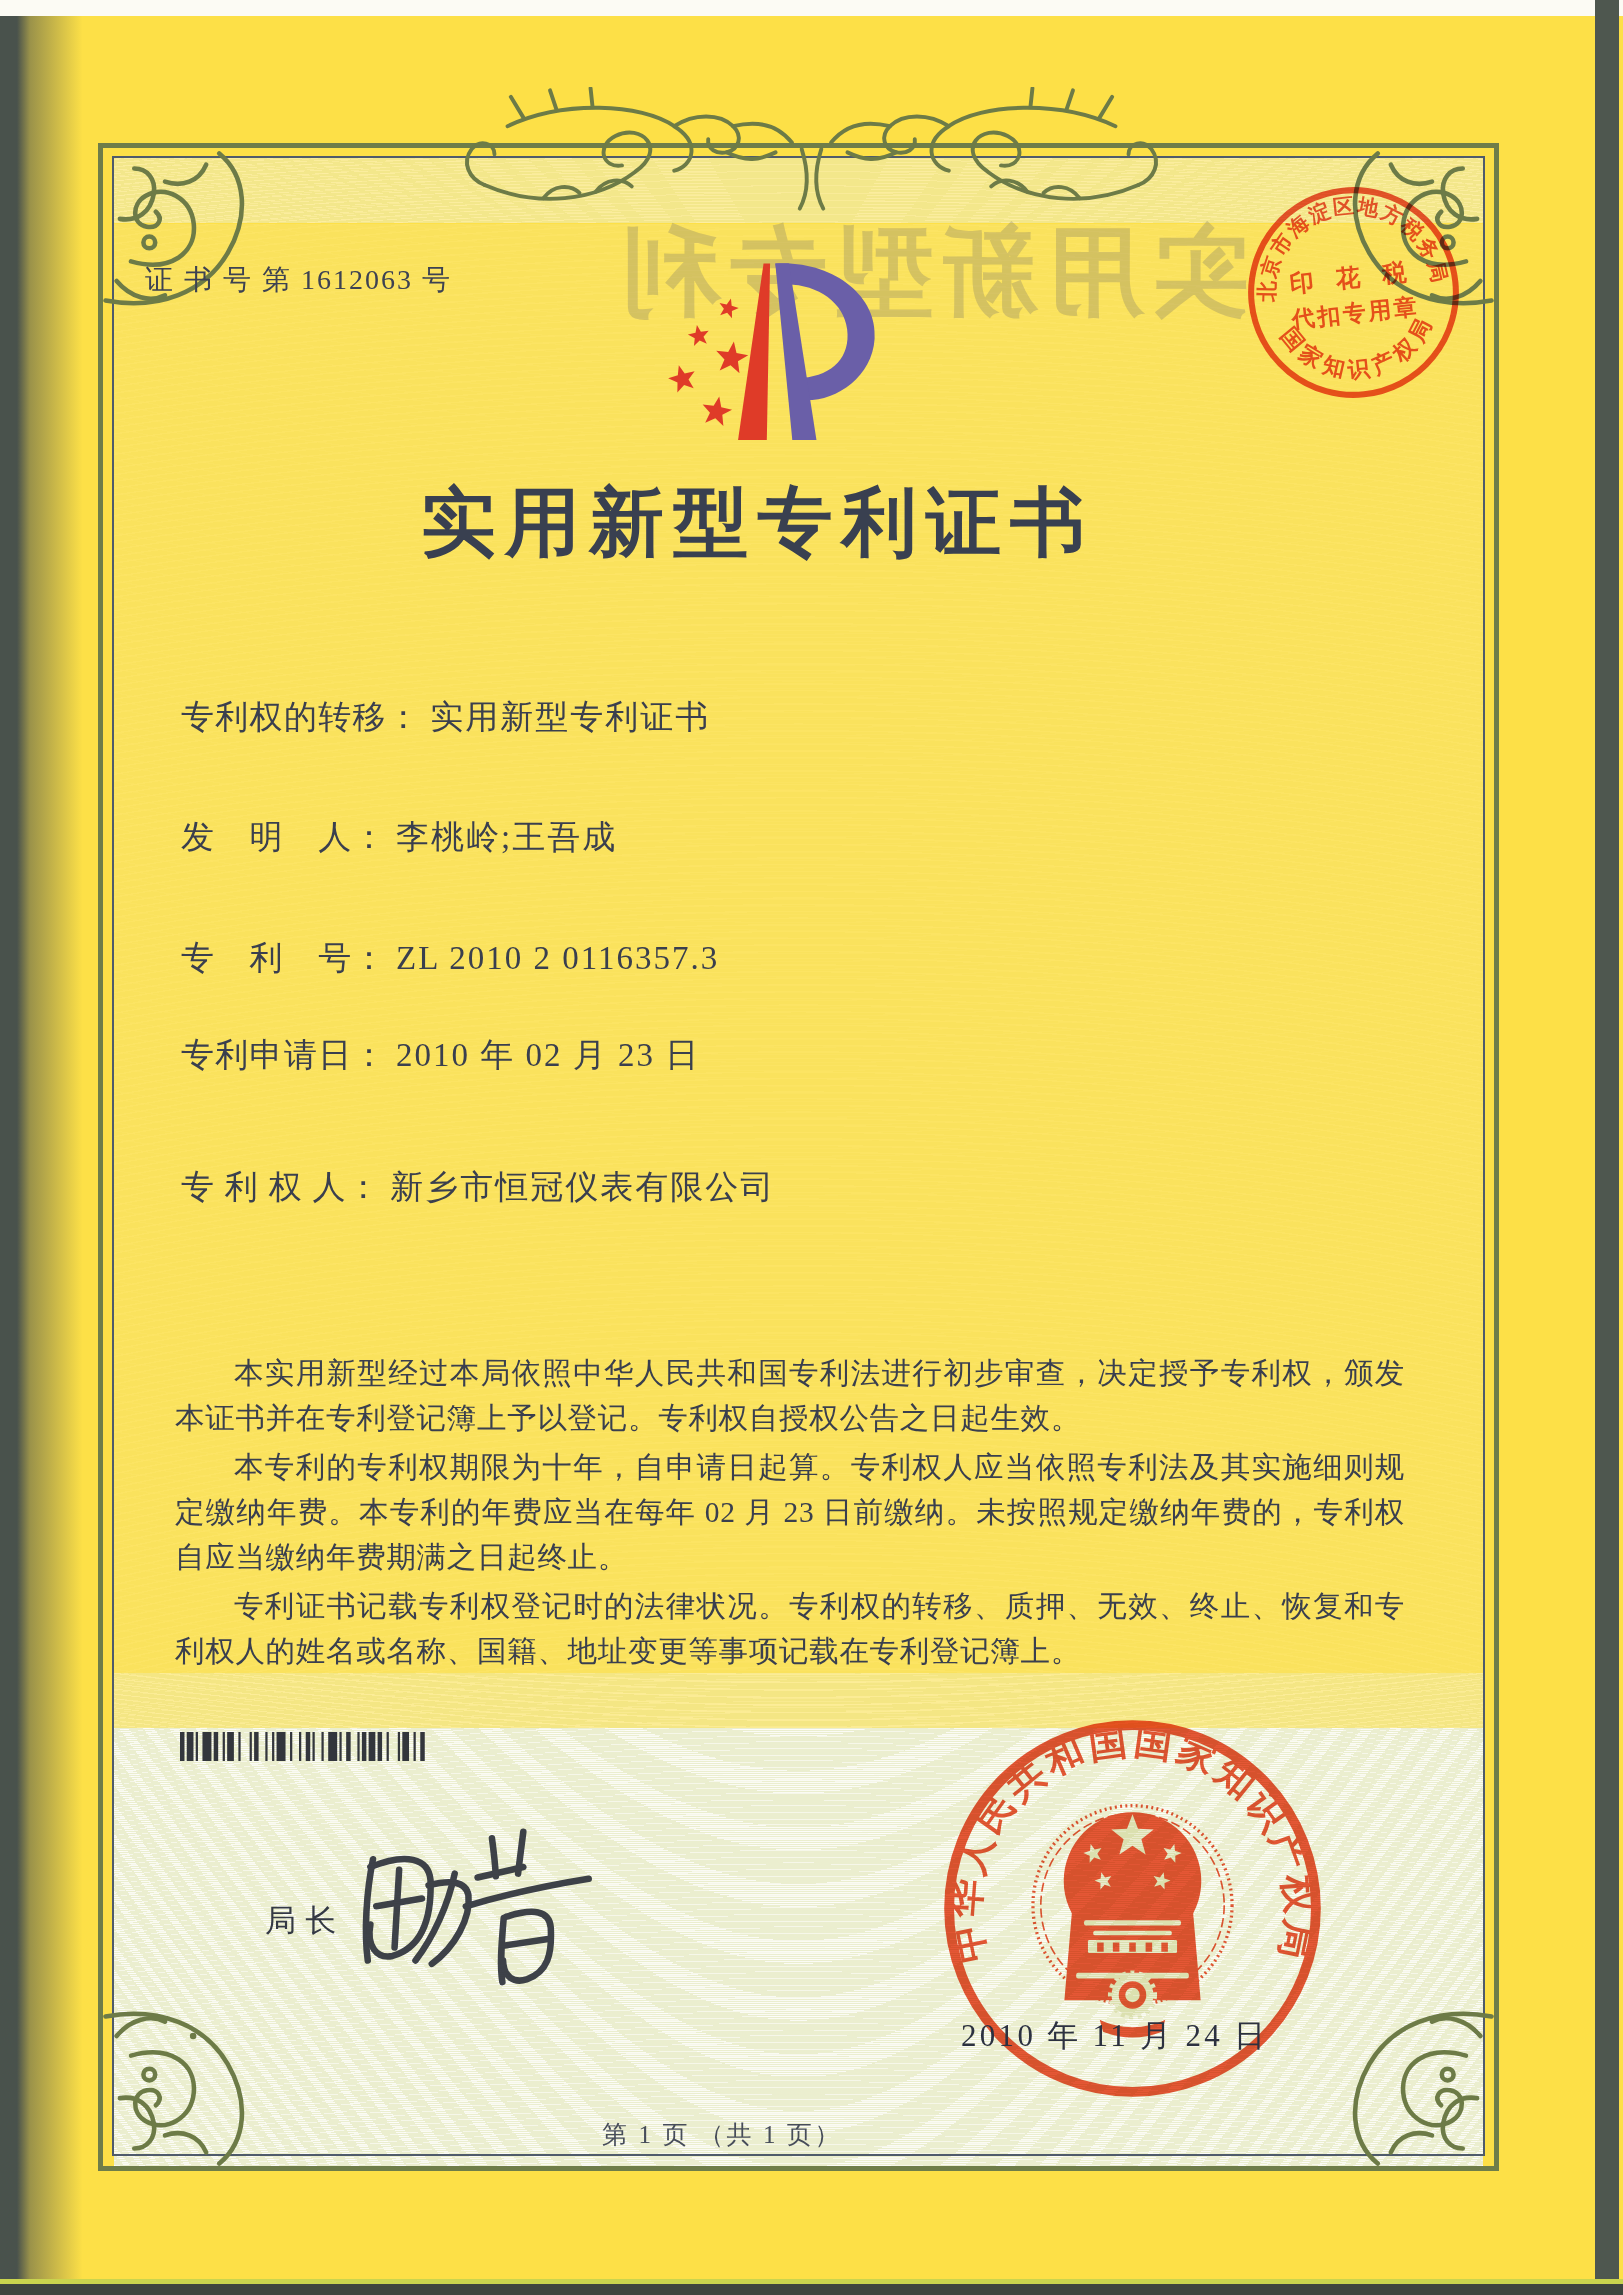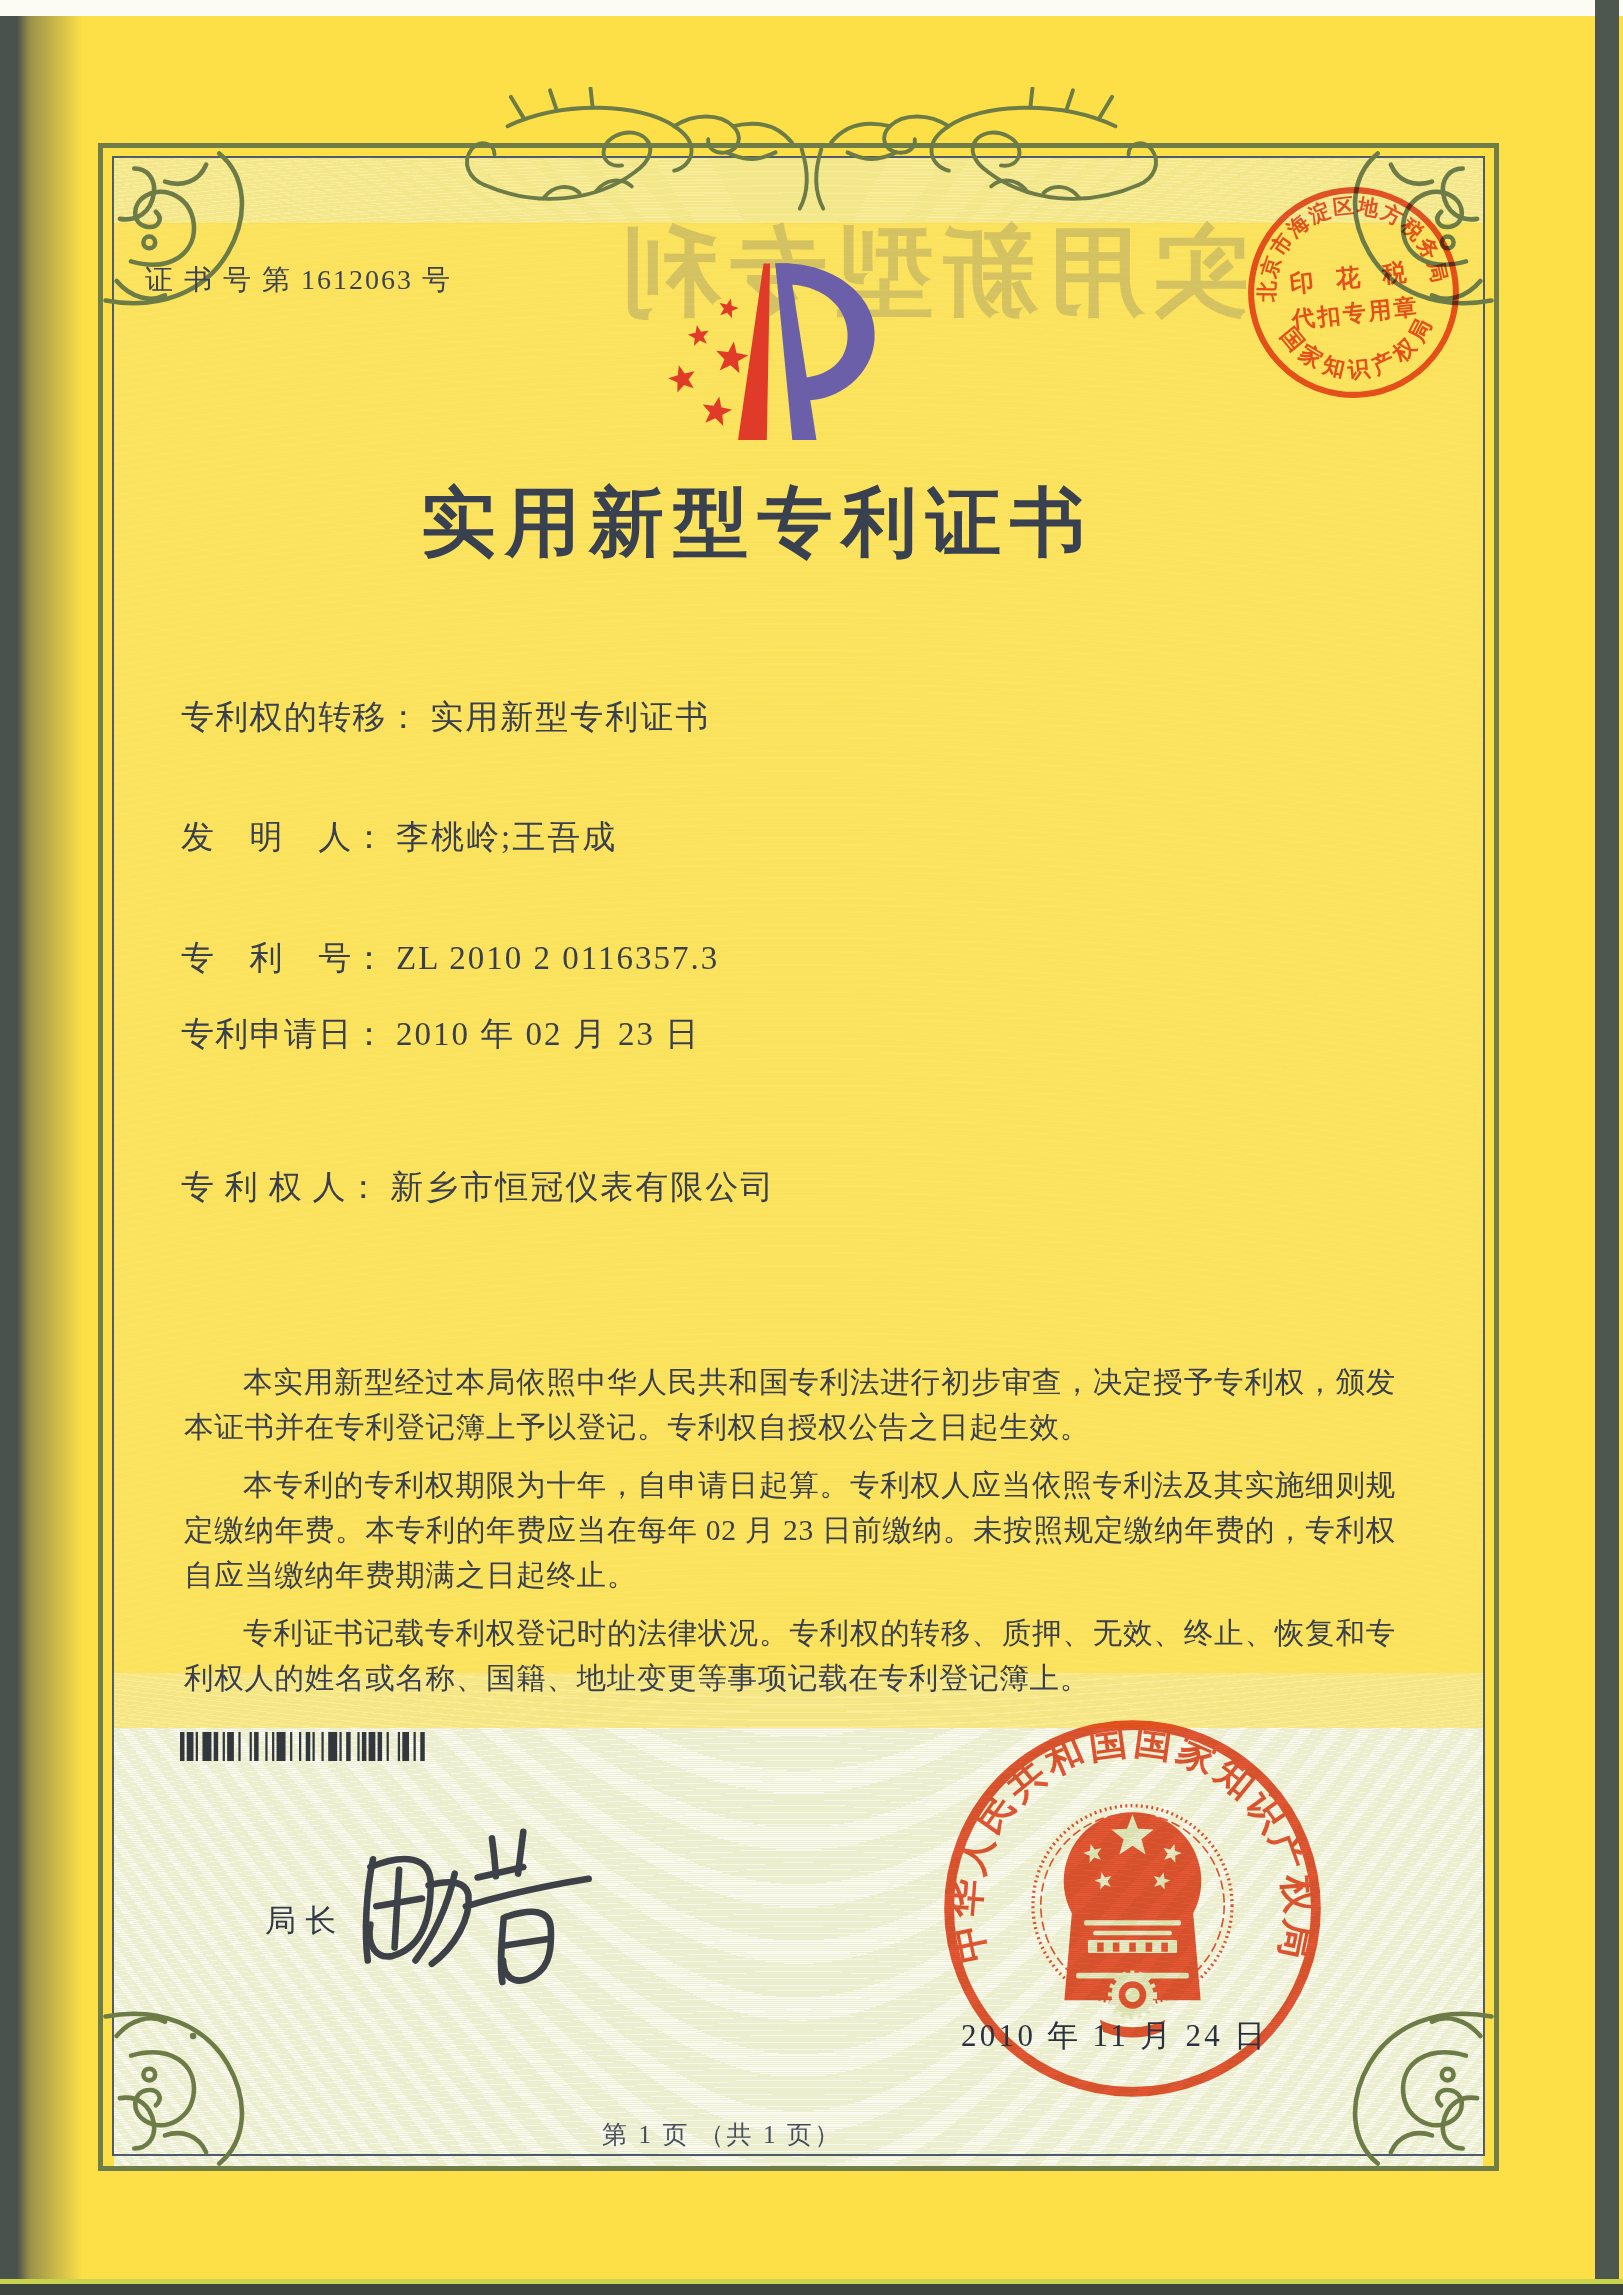--- a/index.html
+++ b/index.html
@@ -46,21 +46,21 @@
 
   .page-title{position:absolute;left:98px;top:473px;width:1401px;text-align:center;z-index:4;
     font-size:75px;font-weight:700;letter-spacing:9.2px;color:#394050;
     transform:translateX(-41px);white-space:nowrap;}
   .field-row{position:absolute;left:181px;white-space:nowrap;font-size:33px;color:#3a3f4e;z-index:4;}
   .field-row .lab{letter-spacing:1.3px;}
   .field-row .val{margin-left:9.2px;letter-spacing:2px;}
 
   .body-text{position:absolute;left:171px;top:1347px;width:1238px;z-index:4;
     font-size:29.5px;line-height:45px;text-align:justify;color:#3a3f4e;}
-  .body-text p{margin:13px;text-indent:2em;letter-spacing:0.7px;}
+  .body-text p{margin:4px;text-indent:2em;letter-spacing:0.7px;}
 
   .barcode{position:absolute;left:180px;top:1732px;width:247px;height:29px;z-index:4;}
 
   .sig-role{position:absolute;left:265px;top:1900px;font-size:31px;letter-spacing:9.2px;color:#343944;z-index:4;white-space:nowrap;}
   .sig-svg{position:absolute;left:327px;top:1820px;width:275px;height:183px;z-index:4;}
   .sig-name-data{position:absolute;left:367px;top:1859px;font-size:26px;opacity:0;z-index:4;}
 
   .seal{position:absolute;left:936px;top:1712px;width:393px;height:393px;z-index:5;
     mix-blend-mode:multiply;opacity:.96;}
   .seal-date{position:absolute;left:961px;top:2015px;font-size:31px;letter-spacing:3.3px;
@@ -179,21 +179,21 @@
 
   <div class="field-row" style="top:695px;">
     <span class="lab">专利权的转移：</span><span class="val">实用新型专利证书</span>
   </div>
   <div class="field-row" style="top:815px;">
     <span class="lab">发　明　人：</span><span class="val">李桃岭;王吾成</span>
   </div>
   <div class="field-row" style="top:936px;">
     <span class="lab">专　利　号：</span><span class="val">ZL 2010 2 0116357.3</span>
   </div>
-  <div class="field-row" style="top:1012px;text-align:right;">
+  <div class="field-row" style="top:1033px;text-align:right;">
     <span class="lab">专利申请日：</span><span class="val">2010 年 02 月 23 日</span>
   </div>
   <div class="field-row" style="top:1165px;">
     <span class="lab">专 利 权 人：</span><span class="val">新乡市恒冠仪表有限公司</span>
   </div>
 
   <div class="body-text">
     <p>本实用新型经过本局依照中华人民共和国专利法进行初步审查，决定授予专利权，颁发本证书并在专利登记簿上予以登记。专利权自授权公告之日起生效。</p>
     <p>本专利的专利权期限为十年，自申请日起算。专利权人应当依照专利法及其实施细则规定缴纳年费。本专利的年费应当在每年 02 月 23 日前缴纳。未按照规定缴纳年费的，专利权自应当缴纳年费期满之日起终止。</p>
     <p>专利证书记载专利权登记时的法律状况。专利权的转移、质押、无效、终止、恢复和专利权人的姓名或名称、国籍、地址变更等事项记载在专利登记簿上。</p>

